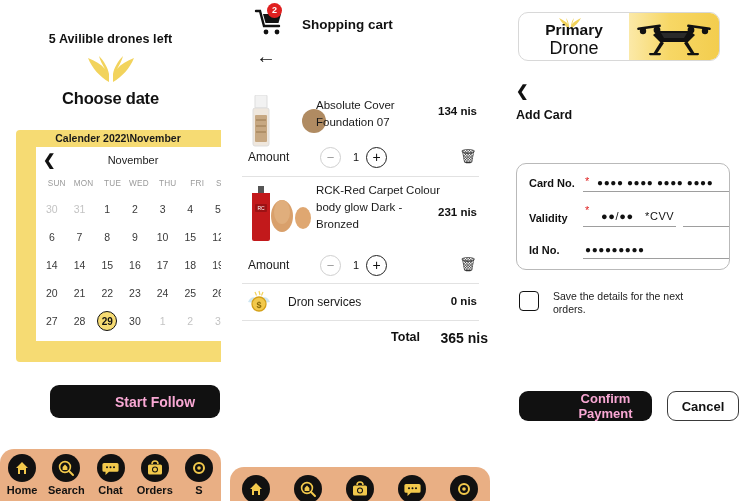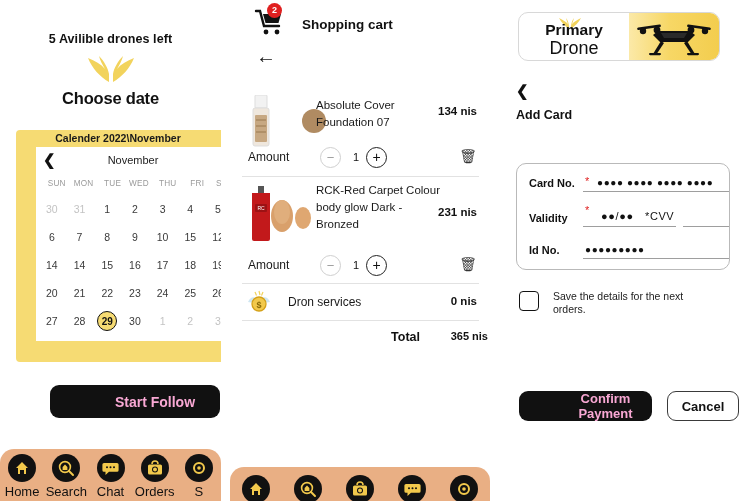--- a/index.html
+++ b/index.html
@@ -74,21 +74,21 @@
     background: #E9AF84; border-radius: 14px 14px 0 0;
     display: flex; align-items: flex-start; padding-top: 5px;
   }
   .nav-item {
     flex: 1; display: flex; flex-direction: column; align-items: center; gap: 2px; cursor: pointer;
   }
   .nav-circle {
     width: 28px; height: 28px; border-radius: 50%; background: #111;
     display: flex; align-items: center; justify-content: center;
   }
-  .nav-label { font-size: 13px; font-weight: normal; color: #111; }
+  .nav-label { font-size: 11px; font-weight: bold; color: #111; }
 
   
   .panel-mid { position: absolute; left: 230px; top: 0; width: 260px; height: 501px; background: #fff; overflow: hidden; }
 
   .cart-head { position: absolute; left: 0; top: 4px; width: 260px; height: 40px; }
   .cart-ico-wrap { position: absolute; left: 22px; top: 0px; width: 36px; height: 36px; }
   .cart-badge {
     position: absolute; left: 15px; top: -1px; width: 15px; height: 15px; border-radius: 50%;
     background: #E02020; color: #fff; font-size: 9px; font-weight: bold;
     line-height: 15px; text-align: center; z-index: 3;
@@ -119,21 +119,21 @@
   .trash { position: absolute; right: 2px; top: 2px; font-size: 14px; color: #333; cursor: pointer; }
 
   .hr { position: absolute; left: 12px; width: 237px; height: 1px; background: #e2e2e2; }
 
   .svc-row { position: absolute; left: 12px; width: 237px; height: 28px; }
   .svc-ico { position: absolute; left: 4px; top: 0px; width: 26px; height: 26px; }
   .svc-name { position: absolute; left: 46px; top: 6px; font-size: 12px; color: #1a1a1a; }
   .svc-price { position: absolute; right: 2px; top: 6px; font-size: 11.5px; font-weight: bold; color: #111; }
 
   .total-lbl { position: absolute; right: 70px; top: 330px; font-size: 12.5px; font-weight: bold; color: #111; }
-  .total-val { position: absolute; right: 2px; top: 330px; font-size: 11px; font-weight: bold; color: #111; }
+  .total-val { position: absolute; right: 2px; top: 330px; font-size: 14px; font-weight: bold; color: #111; }
 
   .continue-btn { position: absolute; left: 48px; top: 406px; width: 157px; height: 30px; font-size: 13.5px; }
 
   .navbar-mid {
     position: absolute; left: 0; bottom: -10px; width: 260px; height: 44px;
     background: #E9AF84; border-radius: 14px 14px 0 0;
     display: flex; align-items: flex-start; padding-top: 8px;
   }
 
   

